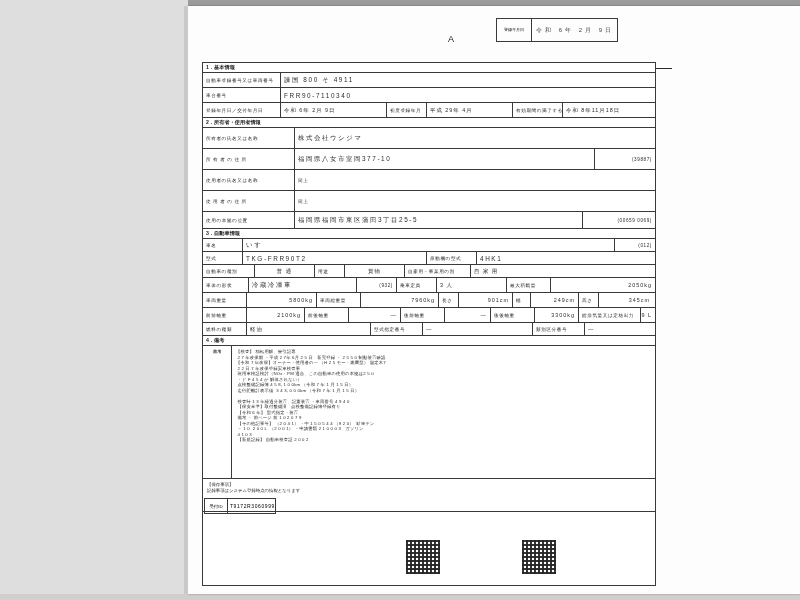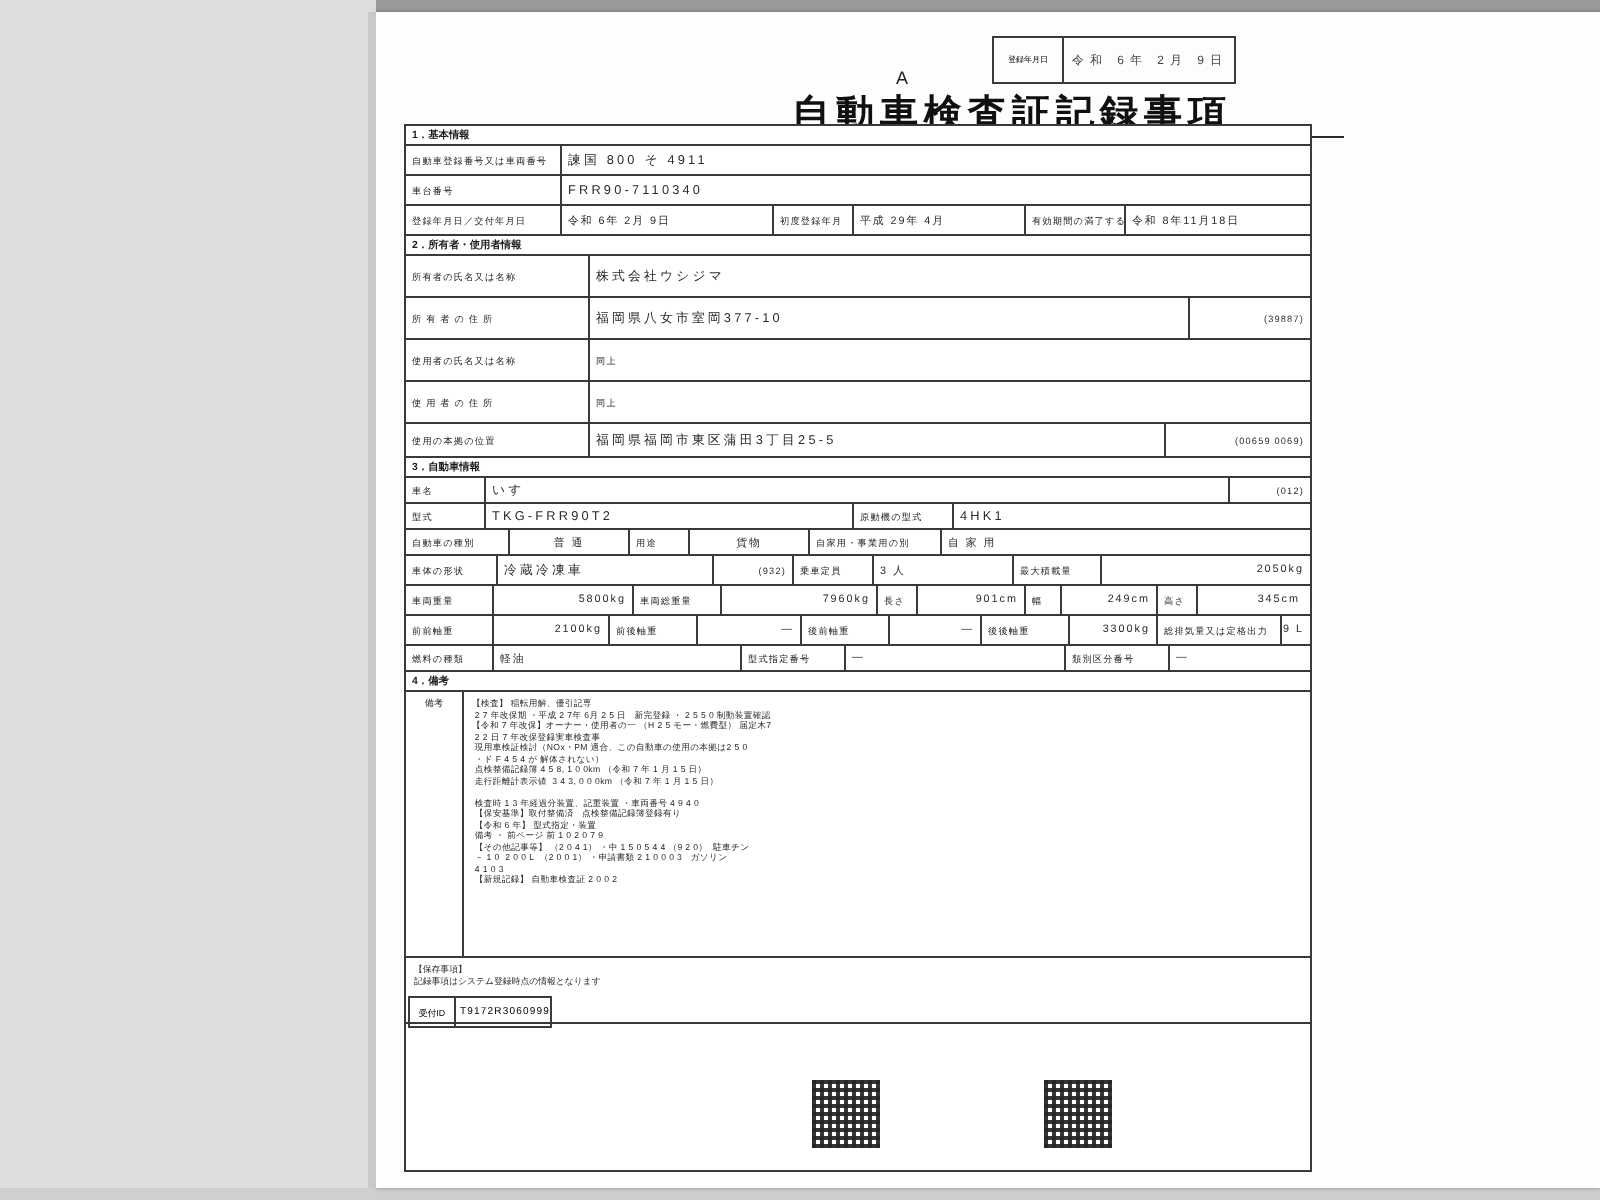--- a/index.html
+++ b/index.html
@@ -117,21 +117,20 @@
 
 <div id="sheet">
   <div class="scan-bg"></div>
   <div class="leftstrip"></div>
   <div class="topbar"></div>
   <div class="bottomstrip"></div>
 
   <div class="paper">
 
     <div class="title-A">A</div>
-    <div class="main-title">自動車検査証記録事項</div>
     <div class="title-underline"></div>
     <div class="doc-no">911260000607</div>
 
     <div class="regdate-box">
       <div class="regdate-label">登録年月日</div>
       <div class="regdate-val">令和  6年 2月 9日</div>
     </div>
 
     <div class="doc">
 

